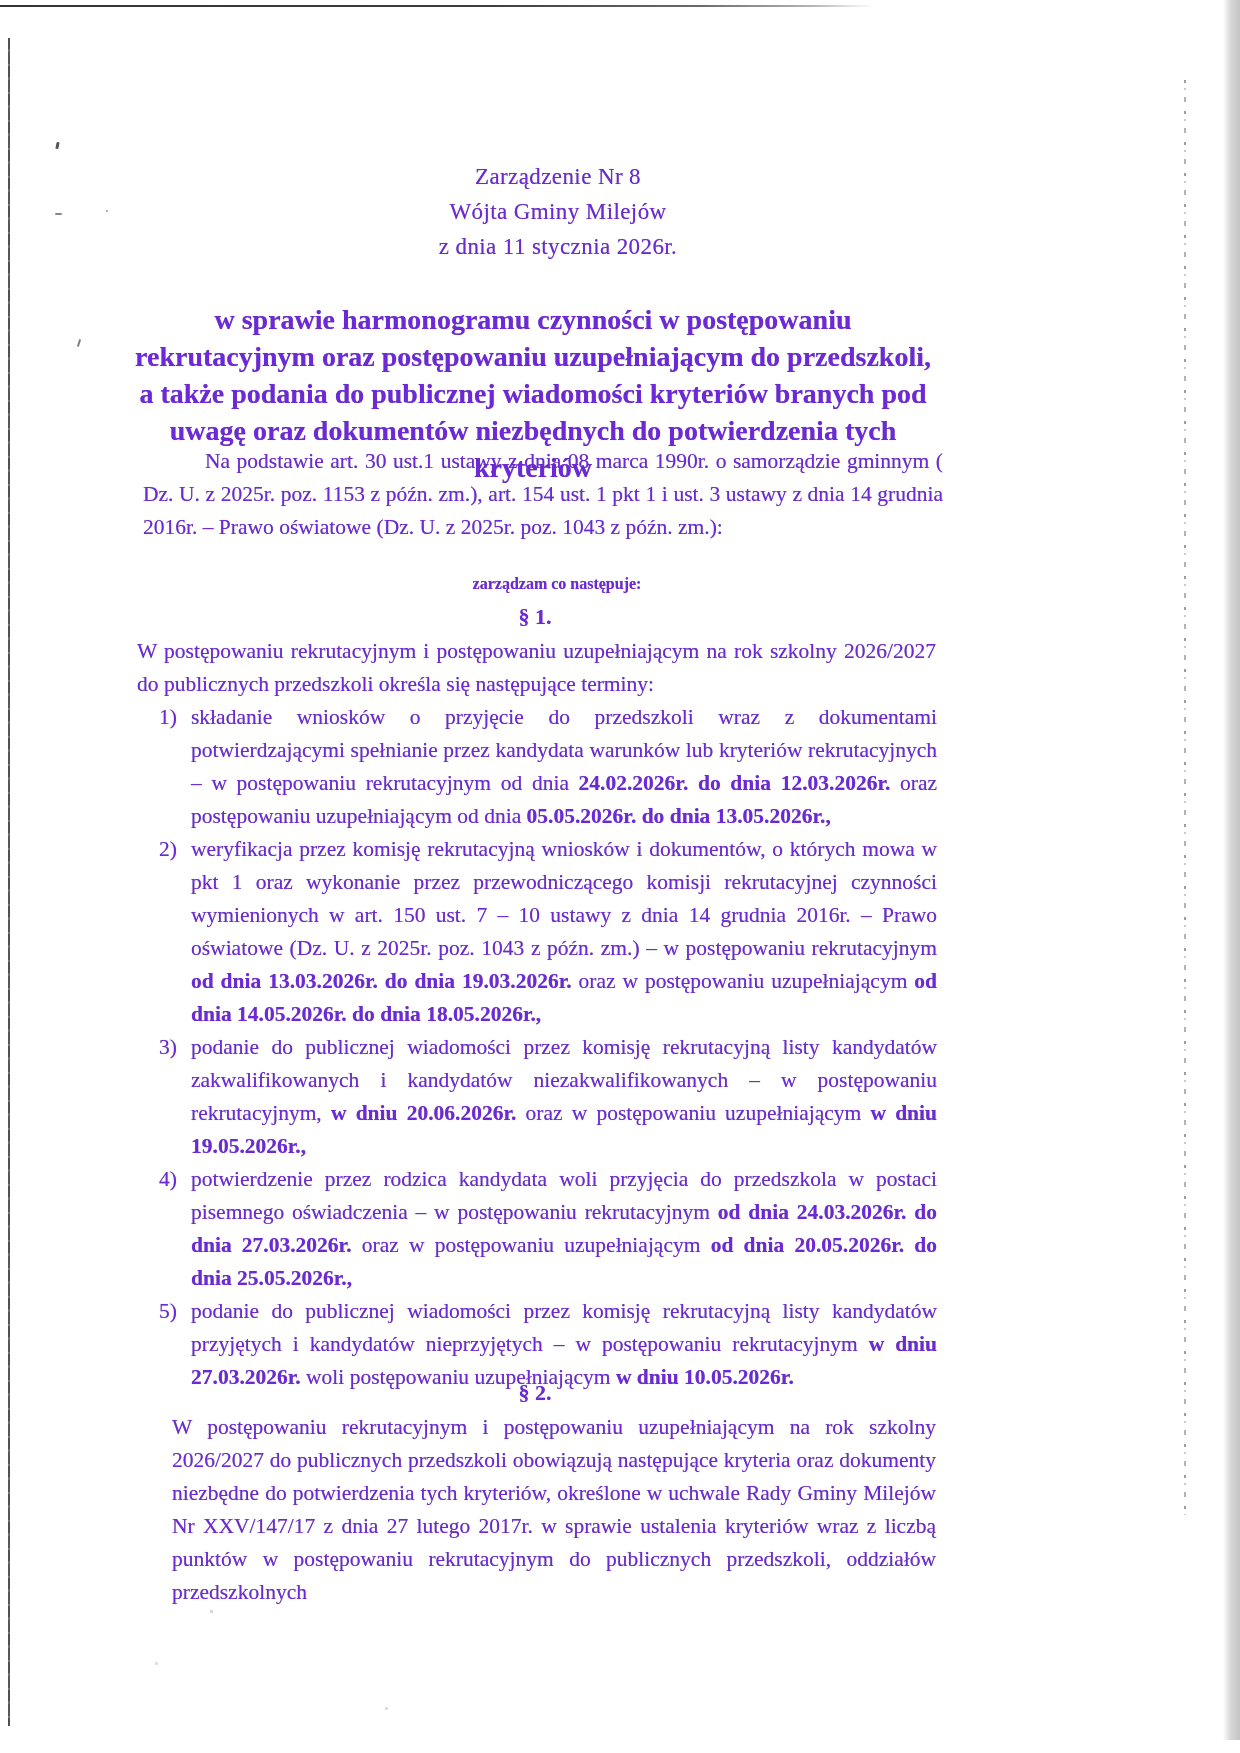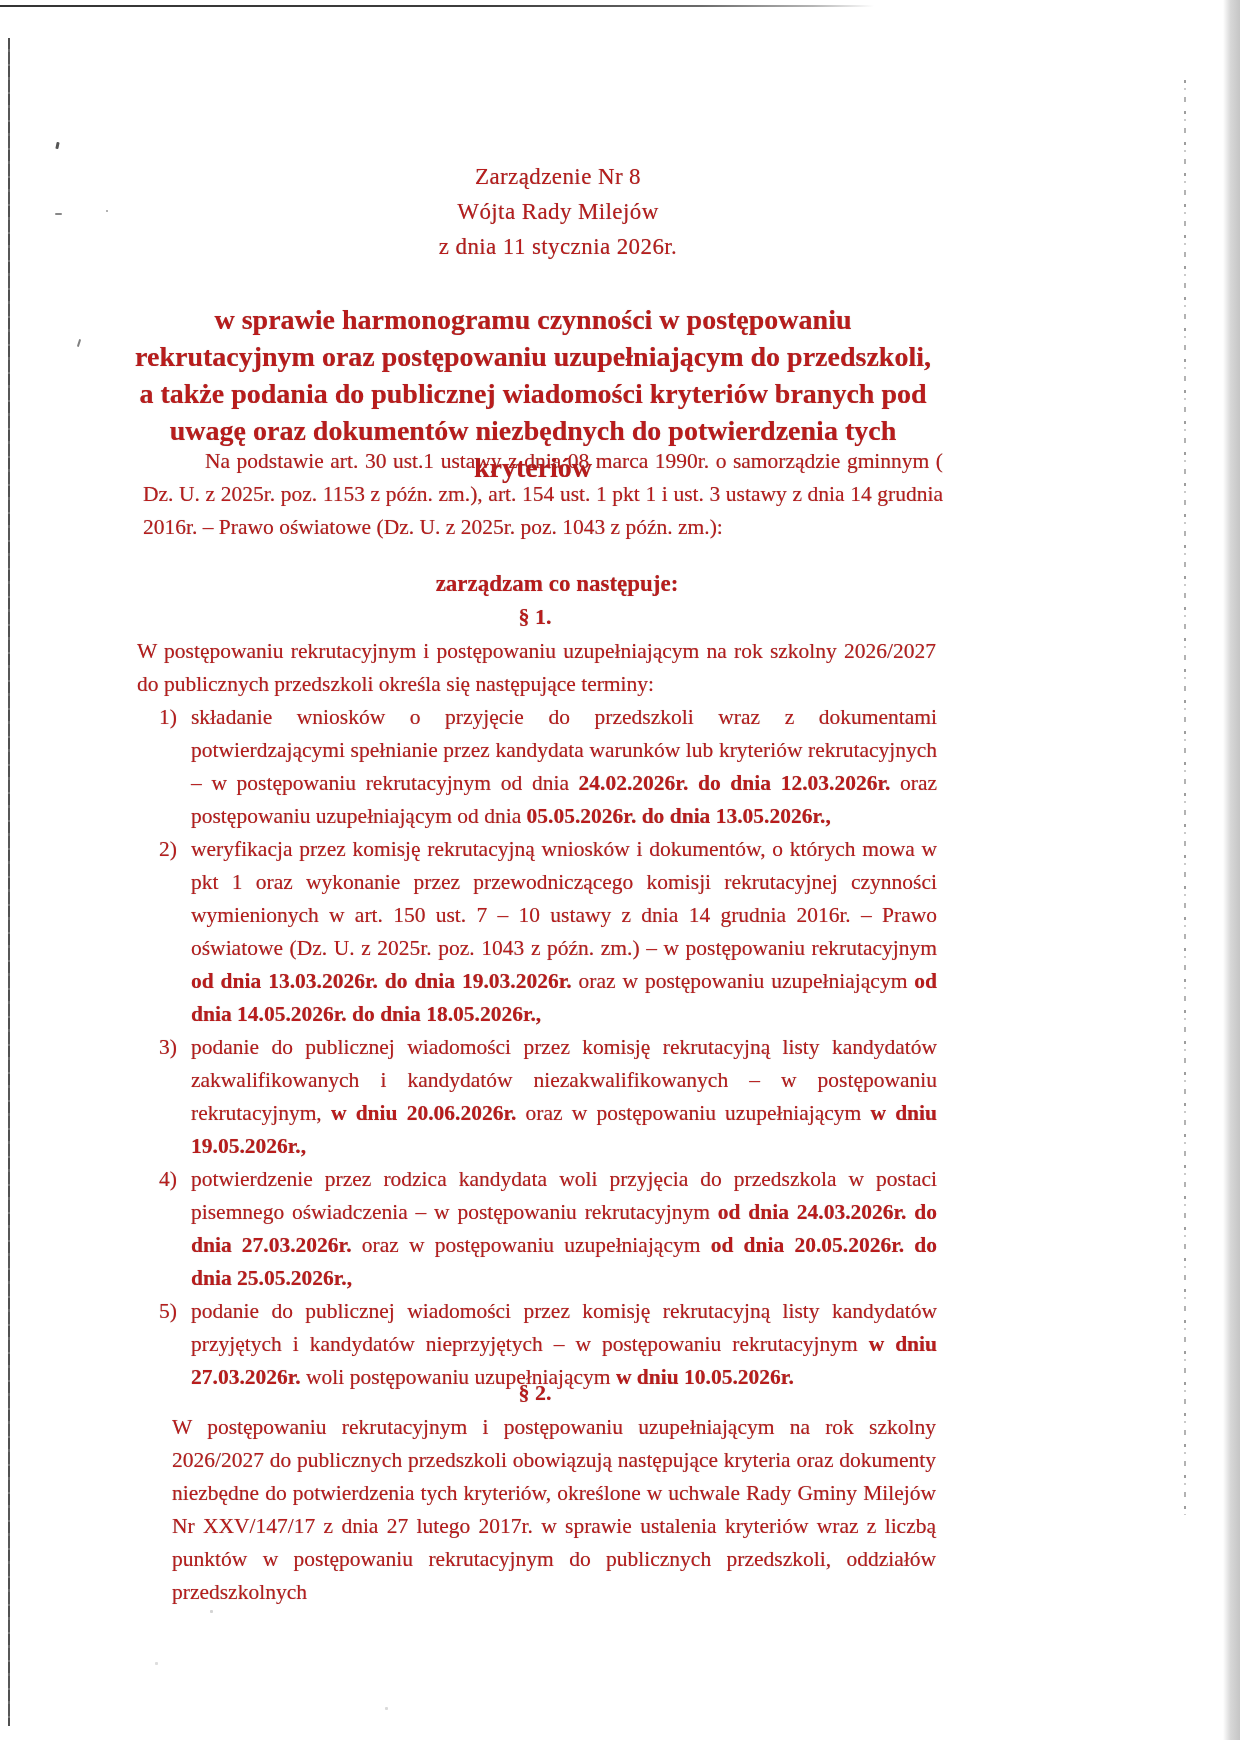--- a/index.html
+++ b/index.html
@@ -2,21 +2,21 @@
 <html lang="pl"><head>
 <meta charset="utf-8">
 <style>
   html,body{margin:0;padding:0;background:#e9e9e9;}
   .page{
     position:relative;
     width:1240px;height:1753px;
     background:#ffffff;
     overflow:hidden;
     font-family:"Liberation Serif","DejaVu Serif",serif;
-    color:#b91c1c;
+    color:#6d28d9;
   }
   .page *{box-sizing:border-box;}
   
   .txt{ text-shadow:0 0 .7px rgba(65,74,68,.55); }
 
   
   .top-edge-line{
     position:absolute;top:5px;left:0;width:874px;height:2px;
     background:linear-gradient(to right,#343434 0%,#3d3d3d 55%,#6a6a6a 80%,#b5b5b5 93%,rgba(255,255,255,0) 100%);
   }
@@ -50,21 +50,21 @@
     text-align:center;font-weight:700;
     font-size:28px;line-height:37px;
   }
   .preamble{
     position:absolute;top:437px;left:135px;width:800px;margin:8px;
     text-align:justify;text-indent:62px;
     font-size:21.5px;line-height:33px;
   }
   .order-clause{
     position:absolute;top:570px;left:135px;width:800px;
-    text-align:center;font-weight:700;font-size:23px;line-height:28px;
+    text-align:center;font-weight:700;font-size:16px;line-height:28px;
     padding-left:44px;
   }
   .sec-heading{
     position:absolute;left:135px;width:800px;
     text-align:center;font-weight:700;font-size:22px;line-height:28px;
   }
   .s1-heading{top:603px;}
   .s2-heading{top:1379px;}
   .s1-intro{
     position:absolute;top:635px;left:137px;width:799px;margin:0;
@@ -95,21 +95,21 @@
   <div class="speck" style="left:56px;top:142px;width:3px;height:7px;transform:rotate(12deg);"></div>
   <div class="speck" style="left:55px;top:213px;width:7px;height:2px;opacity:.7;"></div>
   <div class="speck" style="left:106px;top:210px;width:2px;height:2px;opacity:.6;"></div>
   <div class="speck" style="left:78px;top:339px;width:2px;height:8px;transform:rotate(18deg);opacity:.75;"></div>
   <div class="speck" style="left:210px;top:1610px;width:3px;height:3px;opacity:.25;"></div>
   <div class="speck" style="left:155px;top:1662px;width:3px;height:3px;opacity:.2;"></div>
   <div class="speck" style="left:385px;top:1707px;width:3px;height:3px;opacity:.22;"></div>
 
   <div class="title-block">
     <div>Zarządzenie Nr 8</div>
-    <div>Wójta Rady Milejów</div>
+    <div>Wójta Gminy Milejów</div>
     <div>z dnia 11  stycznia 2026r.</div>
   </div>
 
   <div class="subject">w sprawie harmonogramu czynności w postępowaniu rekrutacyjnym oraz postępowaniu uzupełniającym do przedszkoli, a także podania do publicznej wiadomości kryteriów branych pod uwagę oraz dokumentów niezbędnych do potwierdzenia tych kryteriów</div>
 
   <p class="preamble">Na podstawie art. 30 ust.1 ustawy z dnia 08 marca 1990r. o samorządzie gminnym ( Dz. U. z 2025r. poz. 1153 z późn. zm.), art. 154 ust. 1 pkt 1 i ust. 3 ustawy z dnia 14 grudnia 2016r. – Prawo oświatowe (Dz. U. z 2025r. poz. 1043 z późn. zm.):</p>
 
   <div class="order-clause">zarządzam co następuje:</div>
 
   <div class="sec-heading s1-heading">§ 1.</div>

